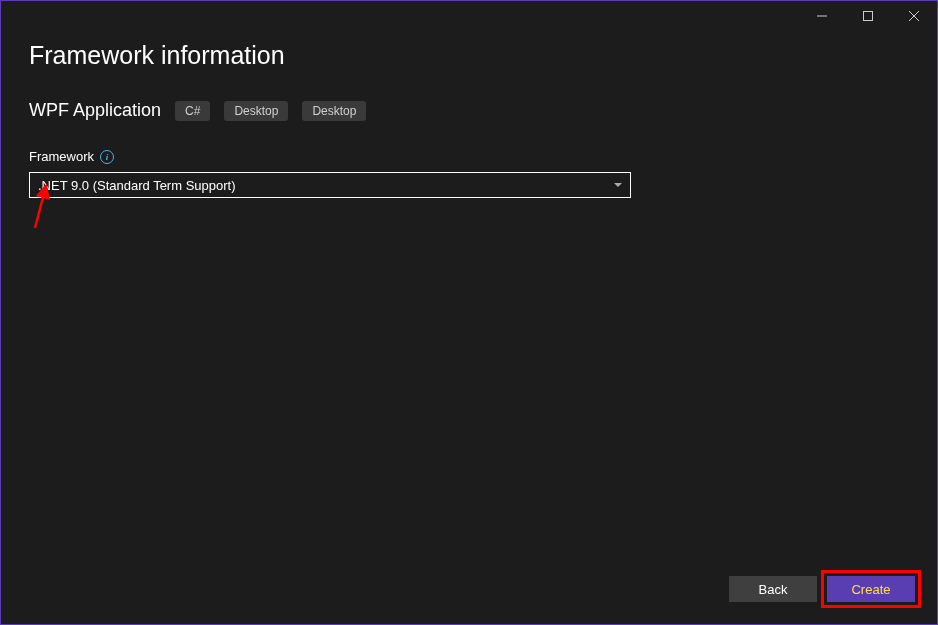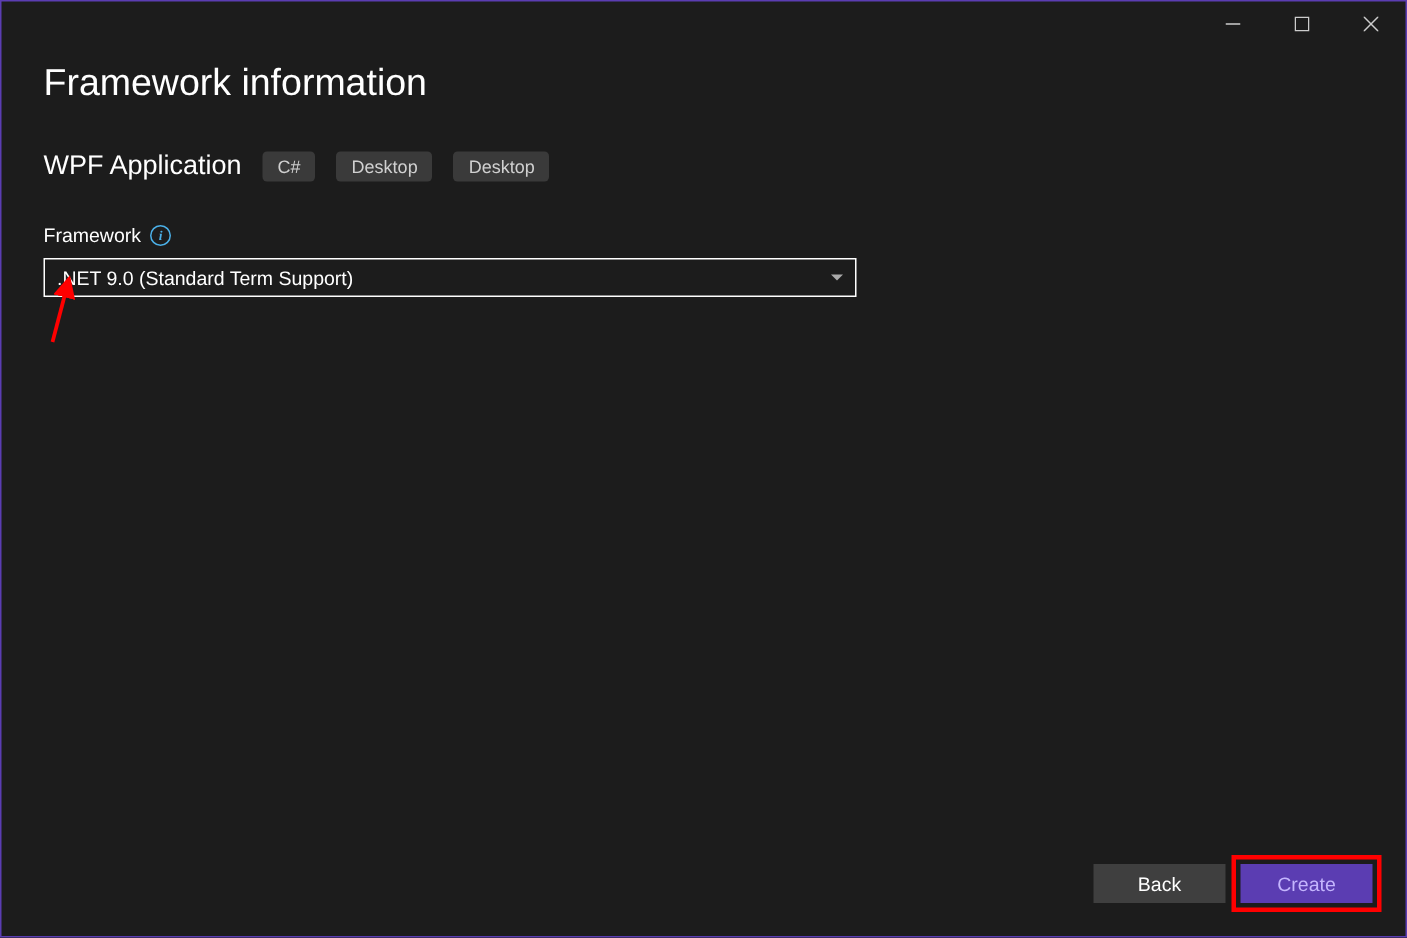--- a/index.html
+++ b/index.html
@@ -86,21 +86,21 @@
     .info-icon span {
       color: #4bb0e8;
       font-size: 9px;
       font-weight: bold;
       font-style: italic;
       font-family: Georgia, serif;
       line-height: 1;
     }
     .select-wrapper {
       position: relative;
-      width: 542px;
+      width: 602px;
     }
     .select-box {
       width: 100%;
       height: 26px;
       background: #1c1c1c;
       border: 1px solid #ffffff;
       color: #ffffff;
       font-size: 13px;
       padding: 0 8px;
       display: flex;
@@ -136,21 +136,21 @@
       font-size: 13px;
       cursor: pointer;
       font-family: inherit;
     }
     .btn-back {
       background: #3f3f3f;
       color: #ffffff;
     }
     .btn-create {
       background: #5b3db2;
-      color: #c4b5fd;
+      color: #fde047;
     }
     .highlight-box {
       position: absolute;
       border: 3px solid #ff0000;
       pointer-events: none;
     }
     .highlight-create {
       bottom: 16px;
       right: 16px;
       width: 100px;

